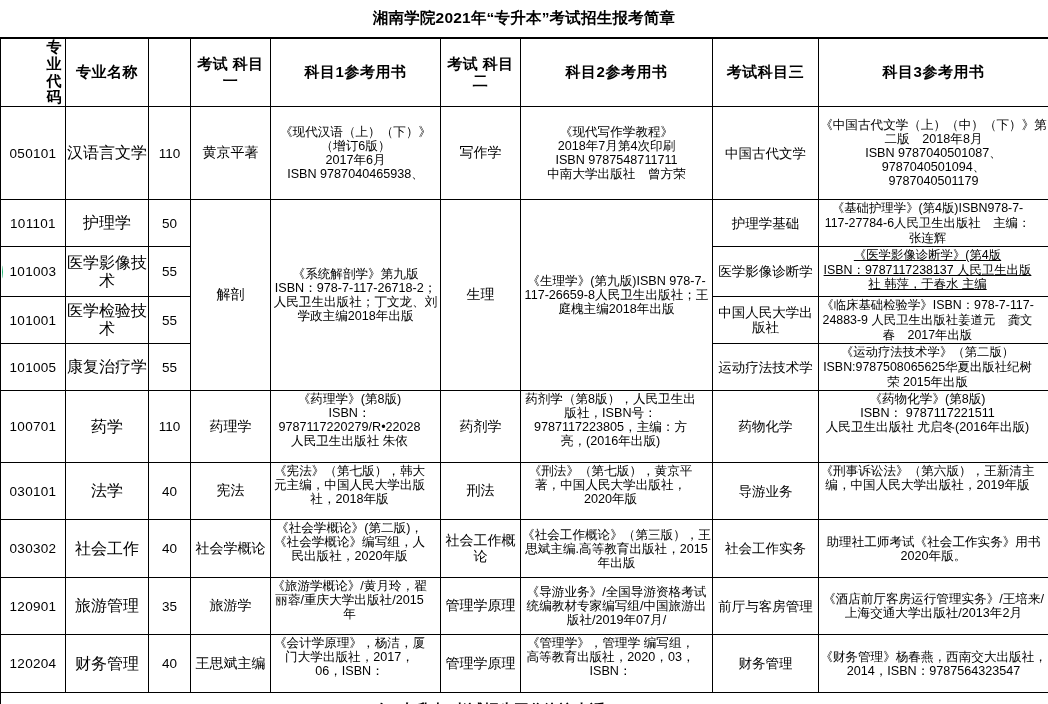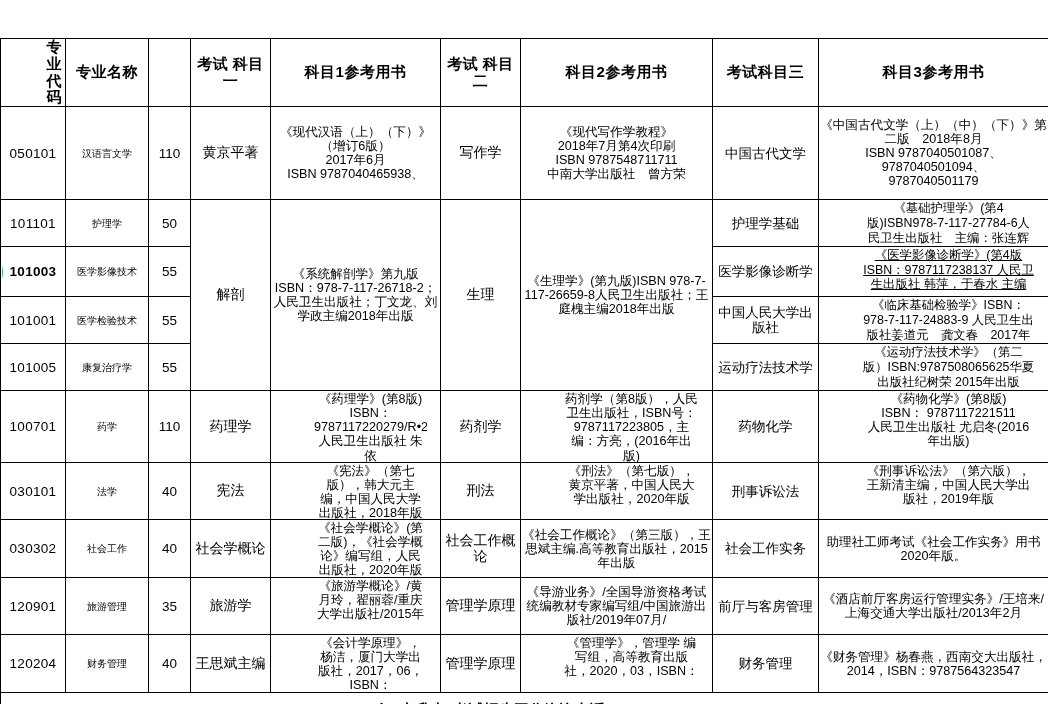--- a/index.html
+++ b/index.html
@@ -57,46 +57,45 @@
     font-size: 15px;
     font-weight: bold;
     height: 62px;
     letter-spacing: 0.5px;
   }
   thead th.narrow { letter-spacing: 1px; padding-left: 44px; }
 
   
   tbody td { font-size: 13px; }
   td.code      { font-size: 13.5px; letter-spacing: 0.3px; border-radius: 25px; }
-  td.major     { font-size: 10px; }
+  td.major     { font-size: 16px; }
   td.plan      { font-size: 13.5px; }
   td.subject   { font-size: 14px; }
   td.book      { font-size: 12.6px; line-height: 1.15; }
   td.subject3  { font-size: 13.5px; }
 
   
   td.clip { position: relative; padding: 0; }
   td.clip .clipwrap {
     position: absolute;
     left: 1px; right: 13px; top: 1px;
     text-align: center;
     overflow: hidden;
-    padding-left: 42px;
   }
   td.clip .clipwrap.mid { top: 50%; transform: translateY(-50%); text-decoration: underline; }
 
   
   td.mark-left::before {
     content: "";
     position: absolute;
     left: -1px; top: -1px; bottom: -1px;
     width: 3px;
     background: #21b573;
   }
-  td.mark-left { position: relative; font-weight: bold; }
+  td.mark-left { position: relative; }
 
   
   td.corner-mark { position: relative; }
   td.corner-mark::after {
     content: "";
     position: absolute;
     left: 0; top: 0;
     border-left: 5px solid #21b573;
     border-bottom: 5px solid transparent;
   }
@@ -113,20 +112,23 @@
     border-right: 1px solid #000;
     border-top: 1px solid #000;
     border-bottom: none;
   }
 </style>
 </head>
 <body>
 
 <div id="page">
 
+  <div class="title-band">
+    <span class="title-text">湘南学院2021年“专升本”考试招生报考简章</span>
+  </div>
 
   <table class="grid">
     <colgroup>
       <col style="width:65px">
       <col style="width:83px">
       <col style="width:42px">
       <col style="width:80px">
       <col style="width:170px">
       <col style="width:80px">
       <col style="width:192px">
@@ -245,21 +247,21 @@
         <td class="major">法学</td>
         <td class="plan">40</td>
         <td class="subject">宪法</td>
         <td class="book clip">
           <div class="clipwrap" style="height:55px"><span style="white-space:pre-line">《宪法》（第七版），韩大元主编，中国人民大学出版社，2018年版</span></div>
         </td>
         <td class="subject">刑法</td>
         <td class="book clip">
           <div class="clipwrap" style="height:55px"><span style="white-space:pre-line">《刑法》（第七版），黄京平著，中国人民大学出版社，2020年版</span></div>
         </td>
-        <td class="subject3">刑事诉讼法</td>
+        <td class="subject3">导游业务</td>
         <td class="book clip">
           <div class="clipwrap" style="height:55px"><span style="white-space:pre-line">《刑事诉讼法》（第六版），王新清主编，中国人民大学出版社，2019年版</span></div>
         </td>
       </tr>
 
       <tr style="height:58px">
         <td class="code corner-mark">030302</td>
         <td class="major">社会工作</td>
         <td class="plan">40</td>
         <td class="subject"><span style="white-space:pre-line">社会学概论</span></td>

